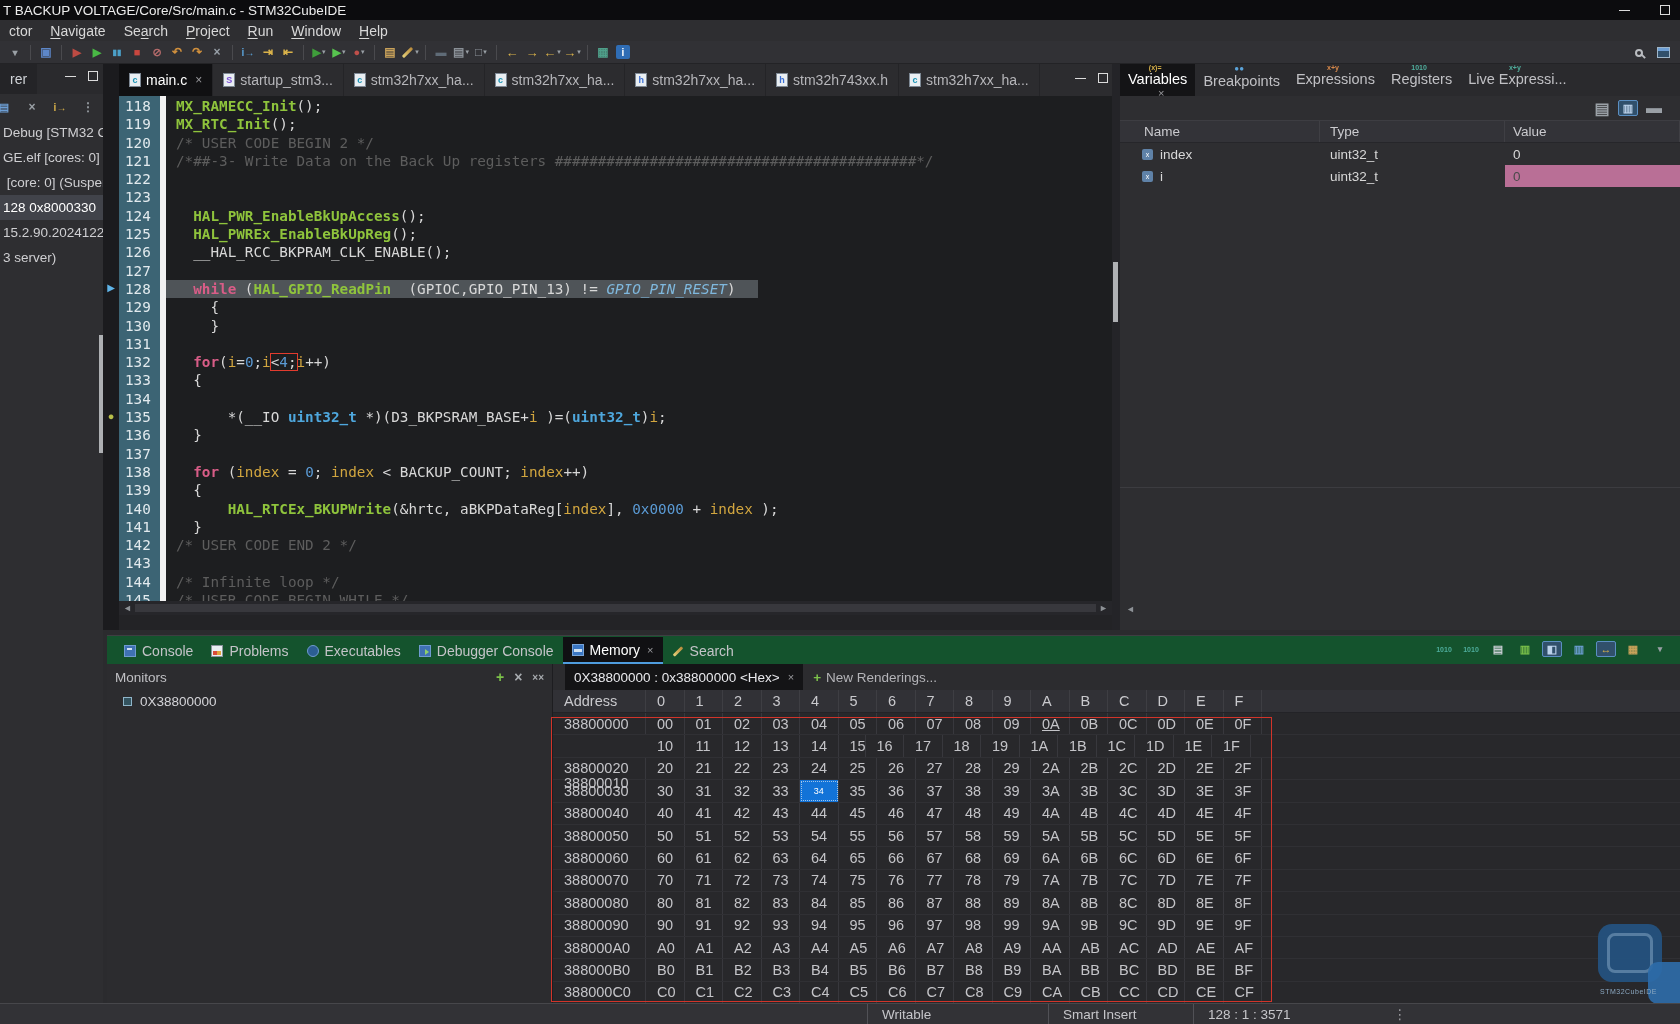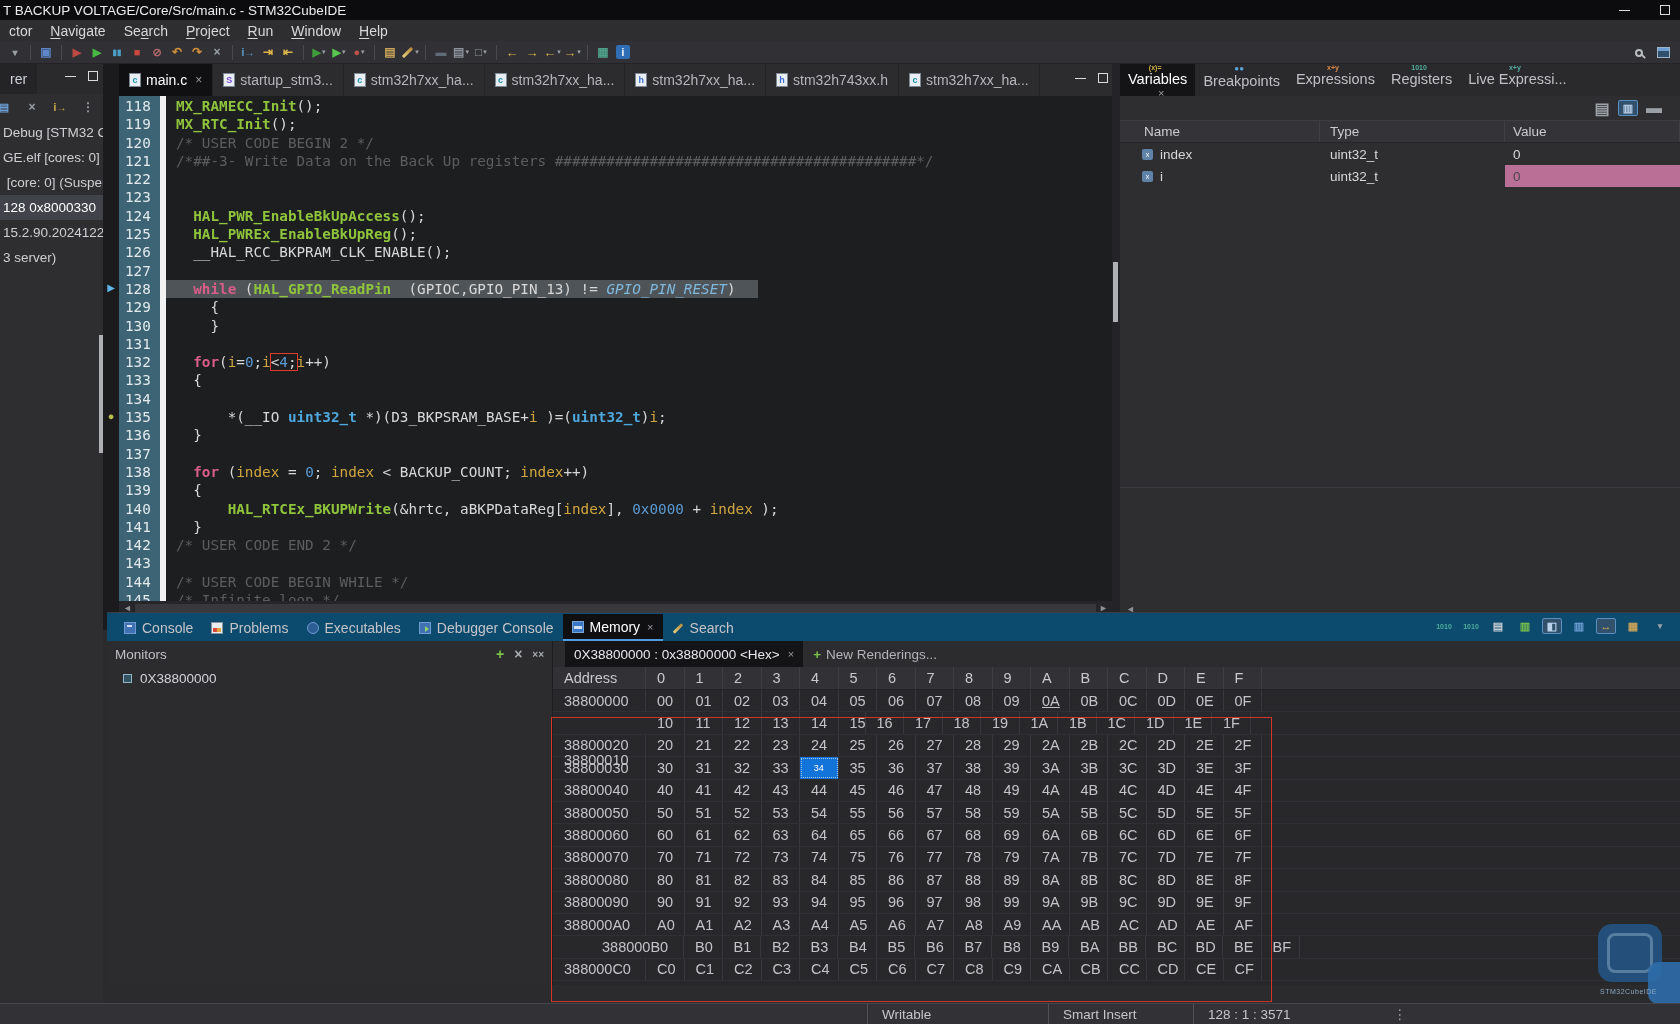--- a/index.html
+++ b/index.html
@@ -91,21 +91,21 @@
   .vhc { border-right:1px solid #3f3f44; height:100%; display:flex; align-items:center; }
   .vrow { display:flex; height:22px; font-size:13.5px; color:#d8d8d8; align-items:stretch; }
   .vcell { display:flex; align-items:center; }
   .vic { width:11px; height:11px; background:#5f82a8; border-radius:2px; color:#fff; font-size:7px;
          display:flex; align-items:center; justify-content:center; margin-right:7px; flex:none; }
   .vval.changed { background:#b96f96; color:#4a4a4a; }
   .rdivider { position:absolute; left:0; top:423px; width:560px; height:1px; background:#3c3c40; }
   .rhscroll { position:absolute; left:6px; top:540px; color:#8d9196; font-size:9px; }
 
   
-  .bpanel { position:absolute; left:107px; top:612px; width:1573px; height:373px; background:#0c4a6e; border-top:1px solid #3e3e42; }
+  .bpanel { position:absolute; left:107px; top:635px; width:1573px; height:373px; background:#14532d; border-top:1px solid #3e3e42; }
   .btabs { position:absolute; left:8px; top:1px; height:27px; display:flex; align-items:stretch; font-size:14px; color:#c4c4c8; }
   .btab { display:flex; align-items:center; padding:0 9px; white-space:nowrap; }
   .btab.active { background:#101013; color:#fff; border-bottom:2px solid #4f9ddf; }
   .btab .close { margin-left:7px; font-size:11px; color:#9a9a9e; }
   .bic { width:12px; height:12px; margin-right:6px; position:relative; flex:none; }
   .bic-console { background:#3f71b3; border:1px solid #6f9bd0; }
   .bic-console::after { content:""; position:absolute; left:2px; top:2px; width:5px; height:2px; background:#cfe0f2; }
   .bic-problems { background:#e9eef2; border:1px solid #8a939c; }
   .bic-problems::after { content:""; position:absolute; left:1px; bottom:1px; width:4px; height:4px; background:#d84b3a; }
   .bic-problems::before { content:""; position:absolute; right:1px; bottom:1px; width:4px; height:4px; background:#e2a33c; }
@@ -409,22 +409,22 @@
             <div class="cl"></div>
             <div class="cl"><span class="s-pl">      *(__IO </span><span class="s-typ">uint32_t</span><span class="s-pl"> *)(D3_BKPSRAM_BASE+</span><span class="s-var">i</span><span class="s-pl"> )=(</span><span class="s-typ">uint32_t</span><span class="s-pl">)</span><span class="s-var">i</span><span class="s-pl">;</span></div>
             <div class="cl"><span class="s-pl">  }</span></div>
             <div class="cl"></div>
             <div class="cl"><span class="s-pl">  </span><span class="s-kw">for</span><span class="s-pl"> (</span><span class="s-var">index</span><span class="s-pl"> = </span><span class="s-num">0</span><span class="s-pl">; </span><span class="s-var">index</span><span class="s-pl"> &lt; BACKUP_COUNT; </span><span class="s-var">index</span><span class="s-pl">++)</span></div>
             <div class="cl"><span class="s-pl">  {</span></div>
             <div class="cl"><span class="s-pl">      </span><span class="s-fn">HAL_RTCEx_BKUPWrite</span><span class="s-pl">(&amp;hrtc, aBKPDataReg[</span><span class="s-var">index</span><span class="s-pl">], </span><span class="s-num">0x0000</span><span class="s-pl"> + </span><span class="s-var">index</span><span class="s-pl"> );</span></div>
             <div class="cl"><span class="s-pl">  }</span></div>
             <div class="cl"><span class="s-cm">/* USER CODE END 2 */</span></div>
             <div class="cl"></div>
+            <div class="cl"><span class="s-cm">/* Infinite loop */</span></div>
             <div class="cl"><span class="s-cm">/* USER CODE BEGIN WHILE */</span></div>
-            <div class="cl"><span class="s-cm">/* Infinite loop */</span></div>
           </div>
       </div>
     </div>
     <div class="ehscroll">
       <span>◄</span>
       <span class="ehthumb"></span>
       <span>►</span>
     </div>
   </div>
 
@@ -803,21 +803,21 @@
               <div class="mc" style="width: 38.5px;">A8</div>
               <div class="mc" style="width: 38.5px;">A9</div>
               <div class="mc" style="width: 38.5px;">AA</div>
               <div class="mc" style="width: 38.5px;">AB</div>
               <div class="mc" style="width: 38.5px;">AC</div>
               <div class="mc" style="width: 38.5px;">AD</div>
               <div class="mc" style="width: 38.5px;">AE</div>
               <div class="mc" style="width: 38.5px;">AF</div>
             </div>
             <div class="mrow">
-              <div class="mc addr" style="width: 93px; margin-left: 38px;">388000B0</div>
+              <div class="mc addr" style="width: 93px;">388000B0</div>
               <div class="mc" style="width: 38.5px;">B0</div>
               <div class="mc" style="width: 38.5px;">B1</div>
               <div class="mc" style="width: 38.5px;">B2</div>
               <div class="mc" style="width: 38.5px;">B3</div>
               <div class="mc" style="width: 38.5px;">B4</div>
               <div class="mc" style="width: 38.5px;">B5</div>
               <div class="mc" style="width: 38.5px;">B6</div>
               <div class="mc" style="width: 38.5px;">B7</div>
               <div class="mc" style="width: 38.5px;">B8</div>
               <div class="mc" style="width: 38.5px;">B9</div>

